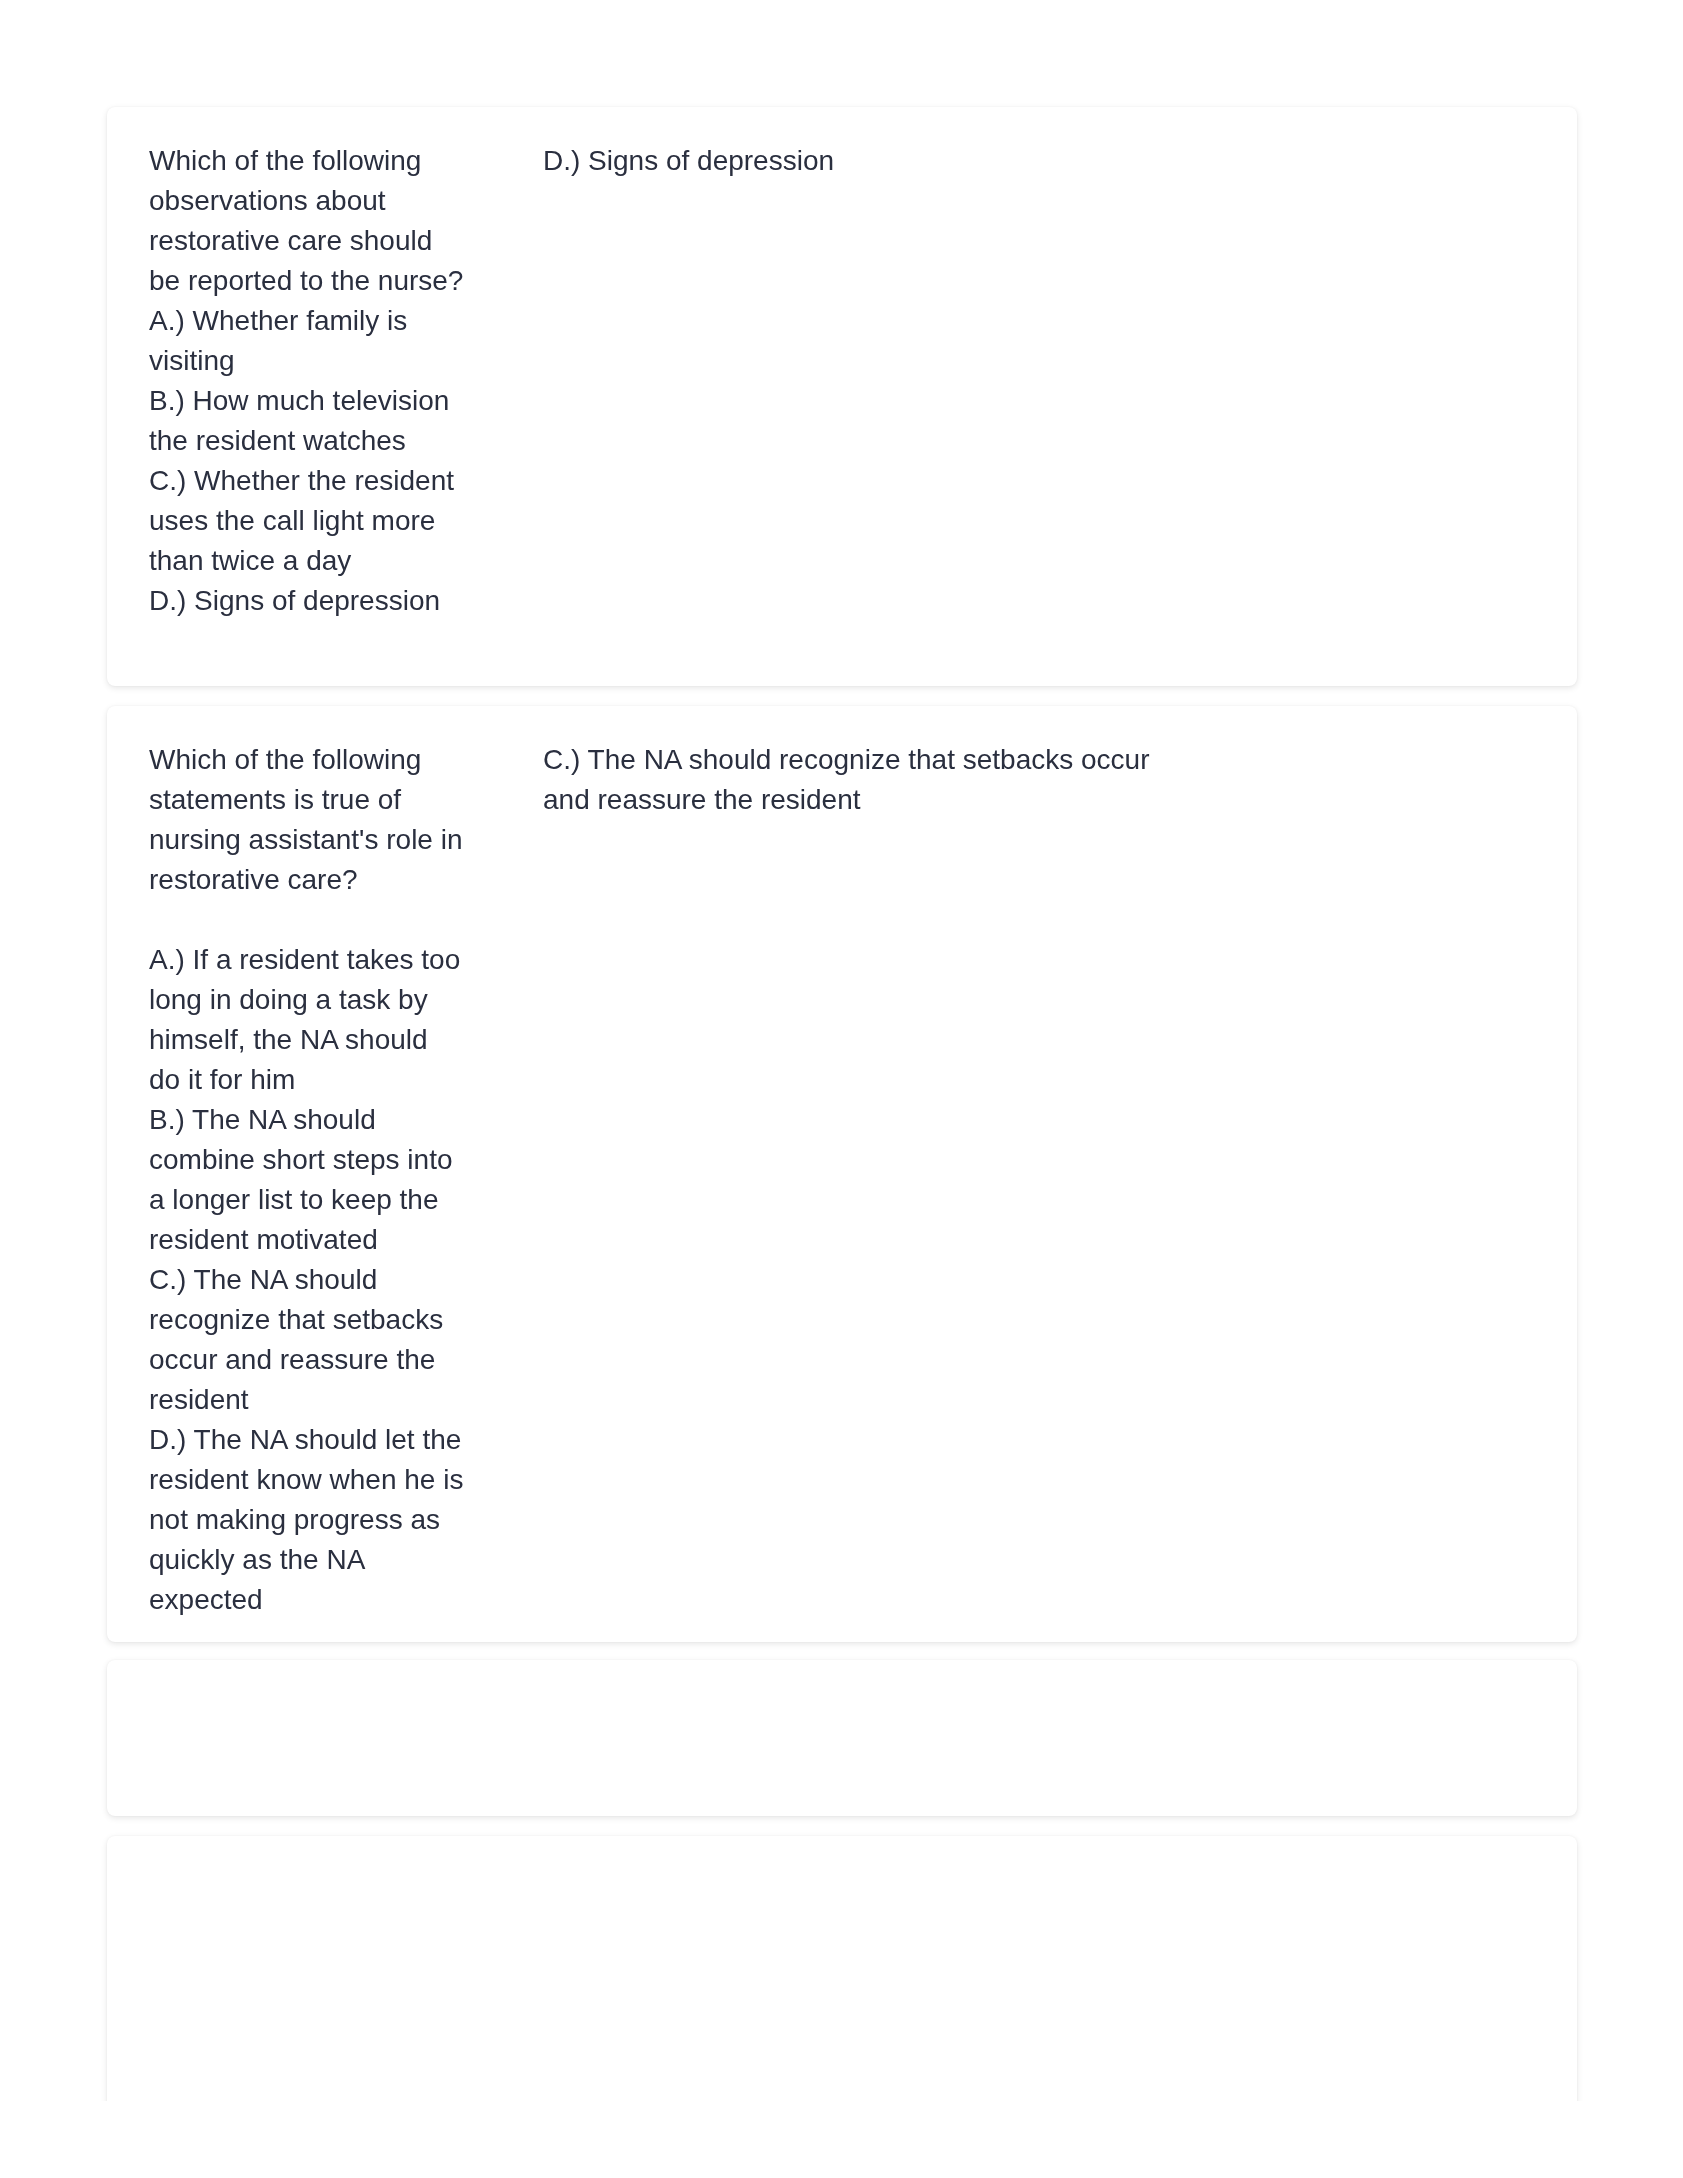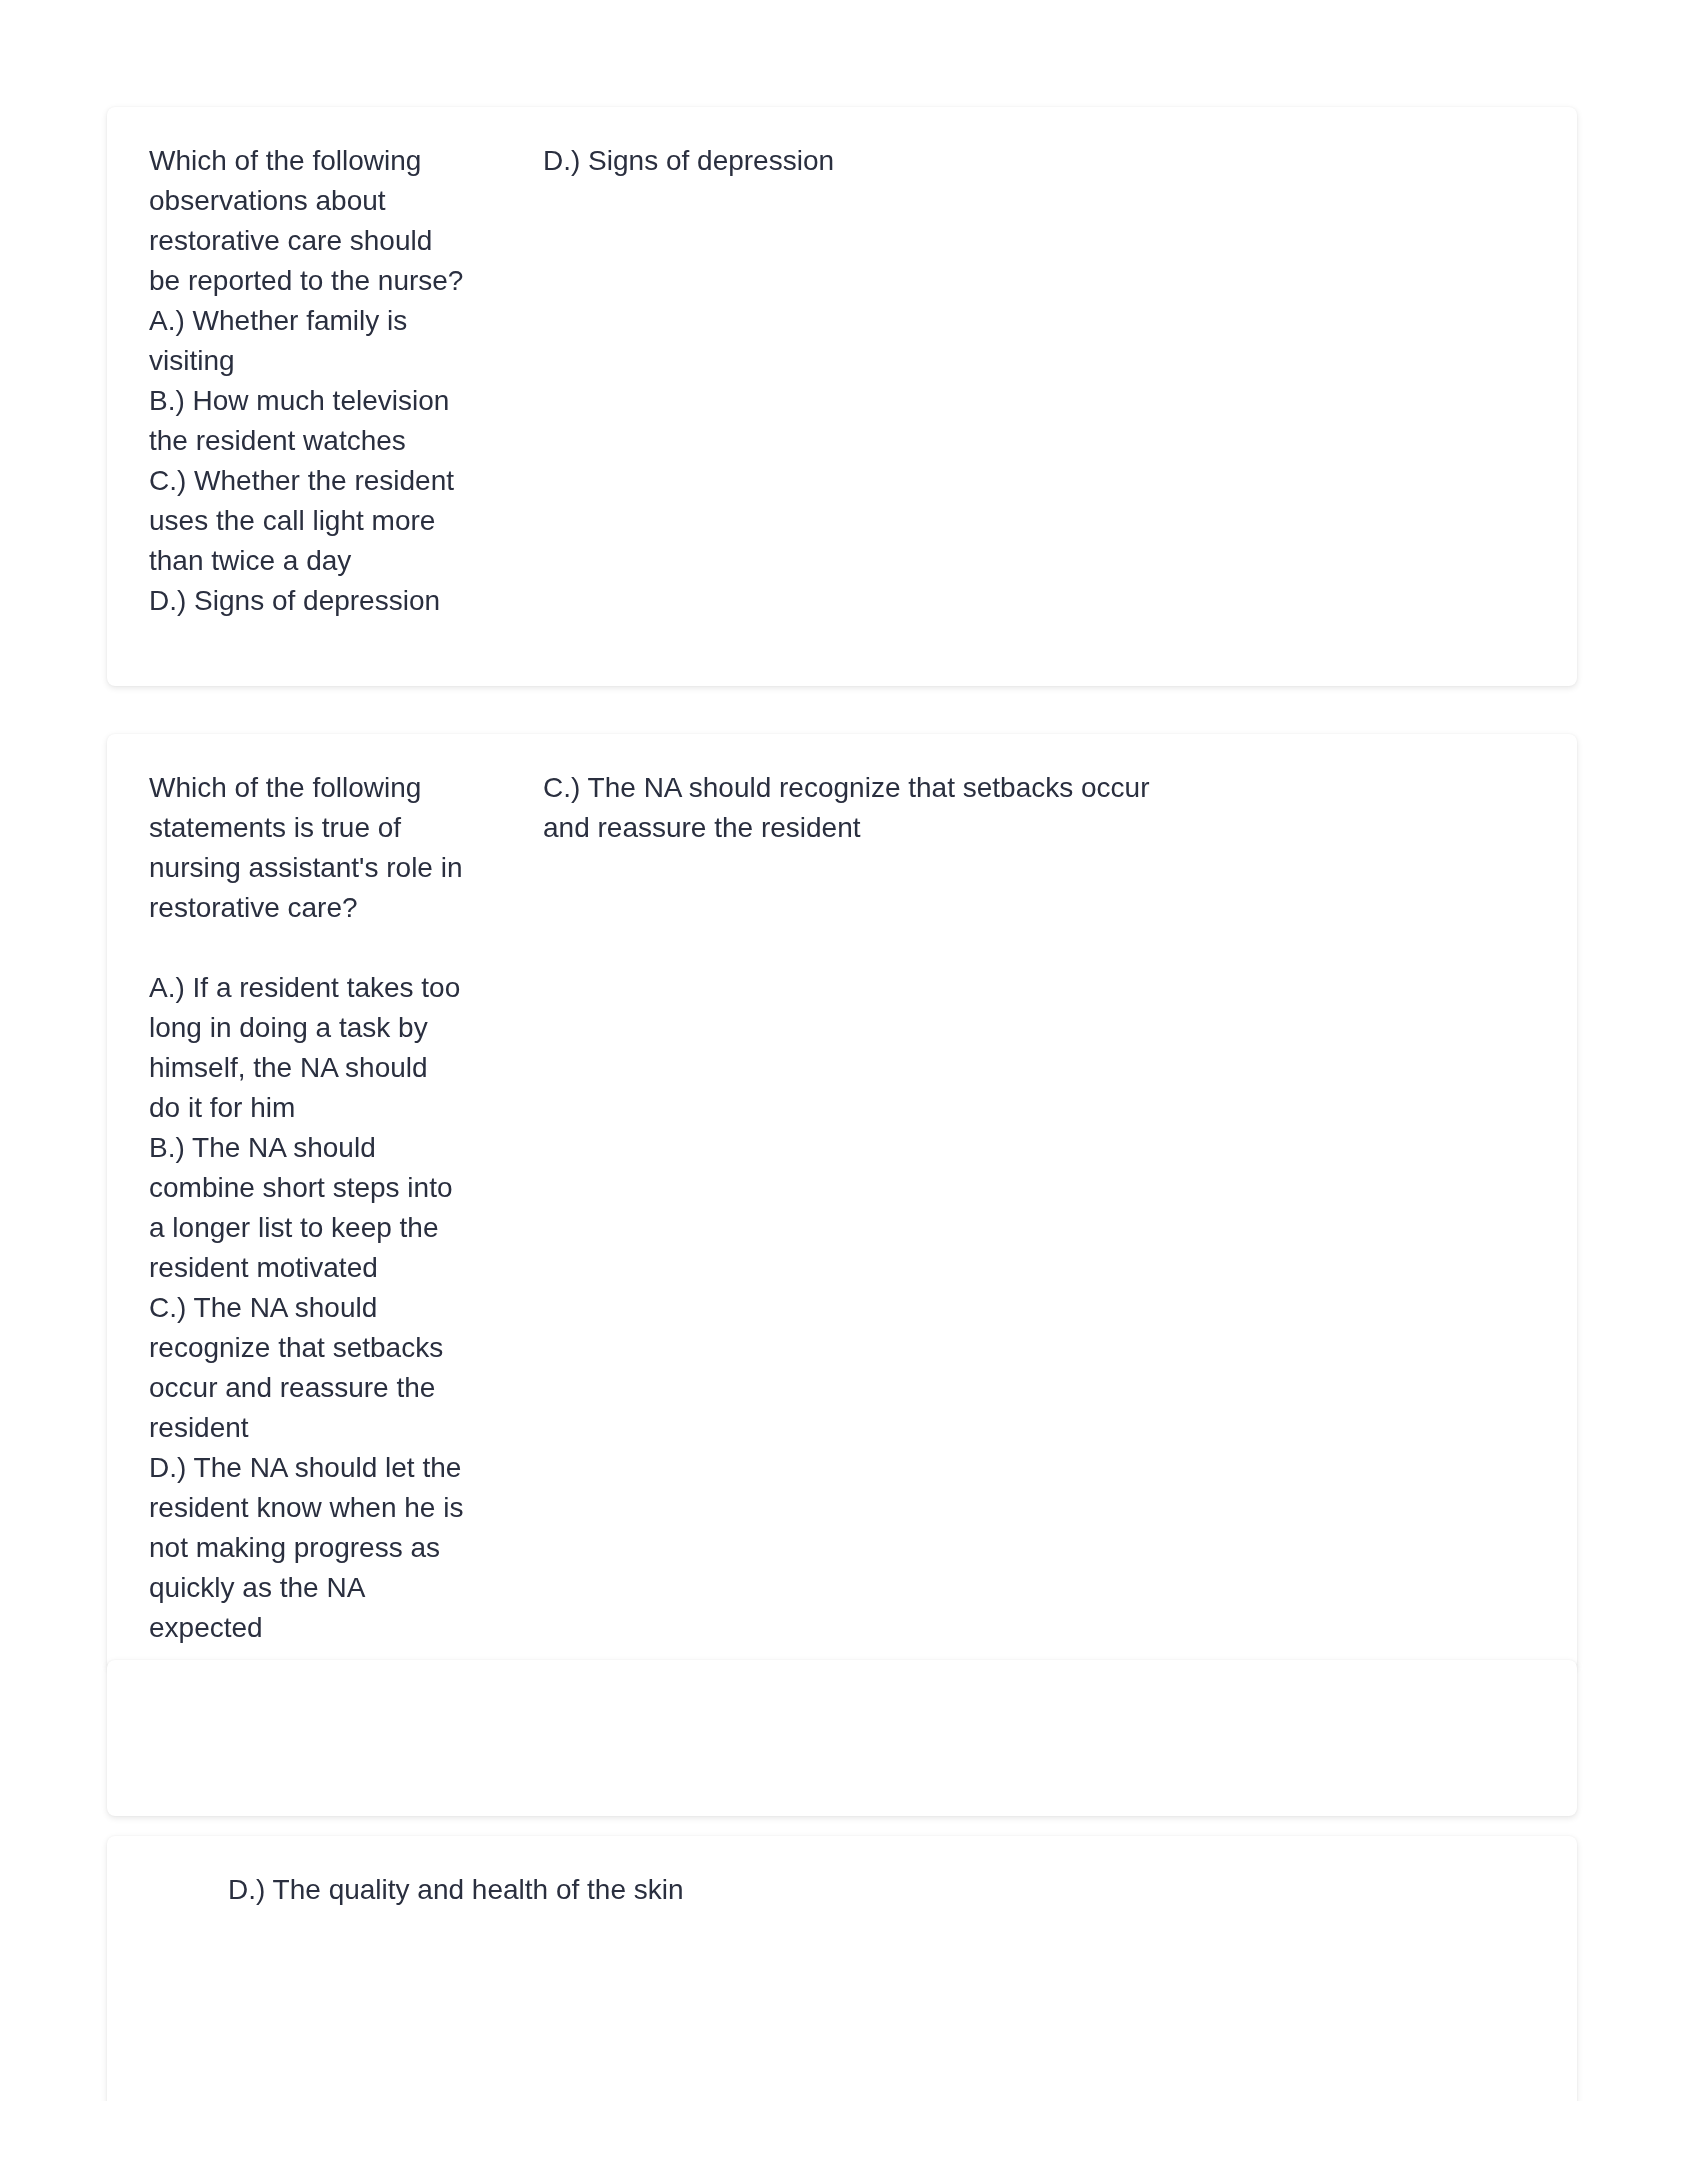--- a/index.html
+++ b/index.html
@@ -22,39 +22,38 @@
     <div class="row">
       <div class="term">Which of the following observations about restorative care should be reported to the nurse?
 A.) Whether family is visiting
 B.) How much television the resident watches
 C.) Whether the resident uses the call light more than twice a day
 D.) Signs of depression</div>
       <div class="def">D.) Signs of depression</div>
     </div>
   </div>
 
-  <div class="card" style="top:734px;height:936px;">
+  <div class="card" style="top:706px;height:936px;">
     <div class="row">
       <div class="term">Which of the following statements is true of nursing assistant's role in restorative care?
 
 A.) If a resident takes too long in doing a task by himself, the NA should do it for him
 B.) The NA should combine short steps into a longer list to keep the resident motivated
 C.) The NA should recognize that setbacks occur and reassure the resident
 D.) The NA should let the resident know when he is not making progress as quickly as the NA expected</div>
       <div class="def">C.) The NA should recognize that setbacks occur and reassure the resident</div>
     </div>
   </div>
 
   <div class="card" style="top:1660px;height:156px;">
     <div class="row">
       <div class="term"></div>
       <div class="def"></div>
     </div>
   </div>
 
   <div class="card" style="top:1836px;height:396px;">
     <div class="row">
-      <div class="def">D.) The quality and health of the skin</div>
     </div>
   </div>
 
 </div>
 
 
 </body></html>

